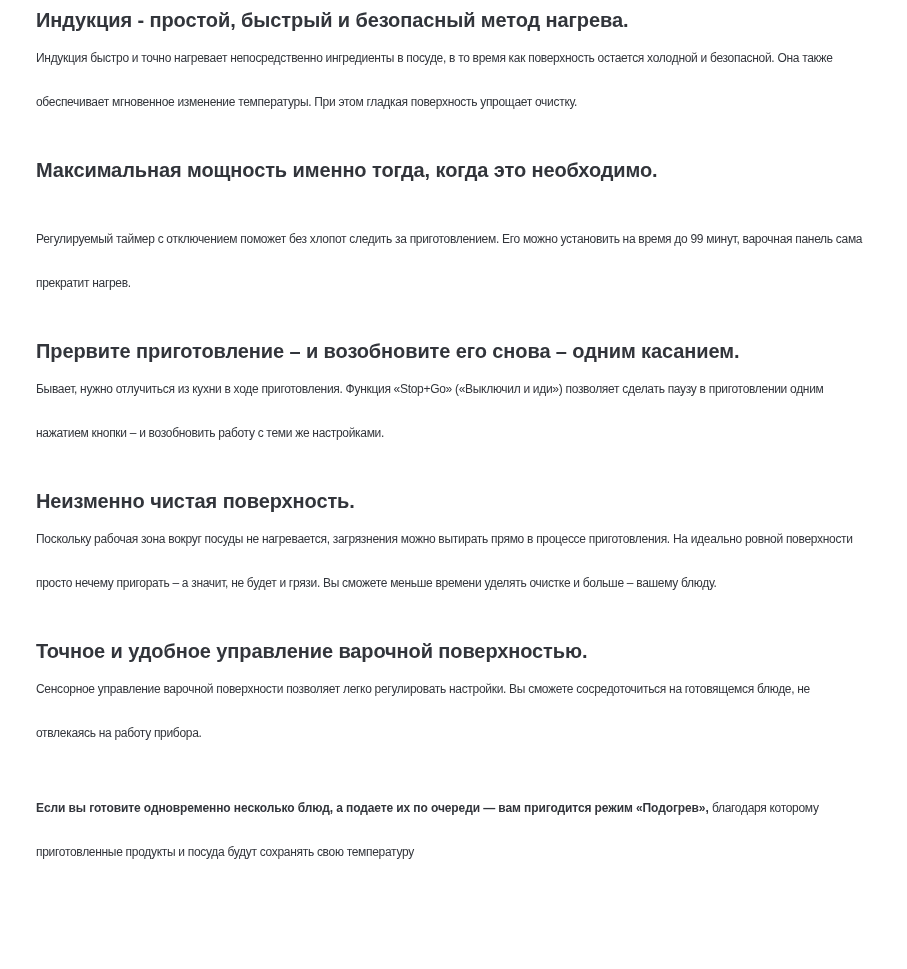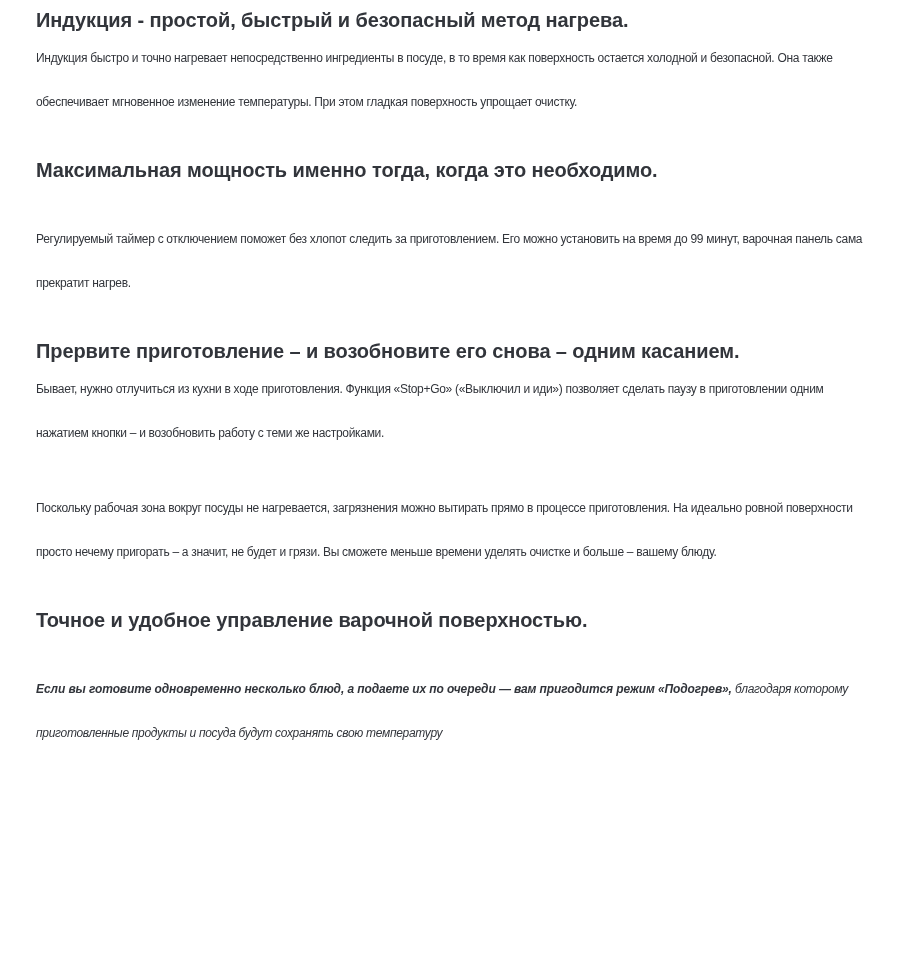--- a/index.html
+++ b/index.html
@@ -18,21 +18,20 @@
   .content {
     padding: 5px 36px 0 36px;
     box-sizing: border-box;
     width: 907px;
   }
   .section {
     margin: 0 0 31px 0;
   }
   .section:last-child {
     margin-bottom: 1px;
-    font-style: italic;
   }
   .heading {
     font-size: 20px;
     font-weight: 700;
     line-height: 31px;
     letter-spacing: -0.1px;
     margin: 0;
   }
   .para {
     font-size: 12px;
@@ -58,21 +57,23 @@
       <h3 class="heading">Максимальная мощность именно тогда, когда это необходимо.</h3>
     </section>
     <section class="section">
       <p class="para"><span>Регулируемый таймер с отключением поможет без хлопот следить за приготовлением. Его можно установить на время до 99 минут, варочная панель сама прекратит нагрев.</span></p>
     </section>
     <section class="section">
       <h3 class="heading">Прервите приготовление – и возобновите его снова – одним касанием.</h3>
       <p class="para"><span>Бывает, нужно отлучиться из кухни в ходе приготовления. Функция «Stop+Go» («Выключил и иди») позволяет сделать паузу в приготовлении одним нажатием кнопки – и возобновить работу с теми же настройками.</span></p>
     </section>
     <section class="section">
+      <h3 class="heading">Неизменно чистая поверхность.</h3>
       <p class="para"><span>Поскольку рабочая зона вокруг посуды не нагревается, загрязнения можно вытирать прямо в процессе приготовления. На идеально ровной поверхности просто нечему пригорать – а значит, не будет и грязи. Вы сможете меньше времени уделять очистке и больше – вашему блюду.</span></p>
     </section>
     <section class="section">
       <h3 class="heading">Точное и удобное управление варочной поверхностью.</h3>
+      <p class="para"><span>Сенсорное управление варочной поверхности позволяет легко регулировать настройки. Вы сможете сосредоточиться на готовящемся блюде, не отвлекаясь на работу прибора.</span></p>
     </section>
     <section class="section">
       <p class="para"><span class="b">Если вы готовите одновременно несколько блюд, а подаете их по очереди — вам пригодится режим «Подогрев», </span><span>благодаря которому приготовленные продукты и посуда будут сохранять свою температуру</span></p>
     </section>
   </main>
 
 </body></html>

